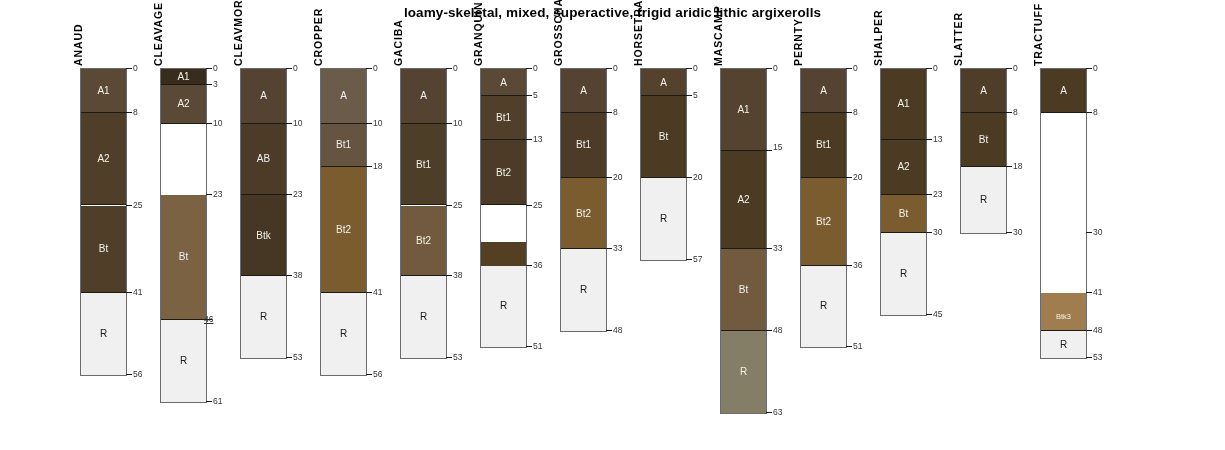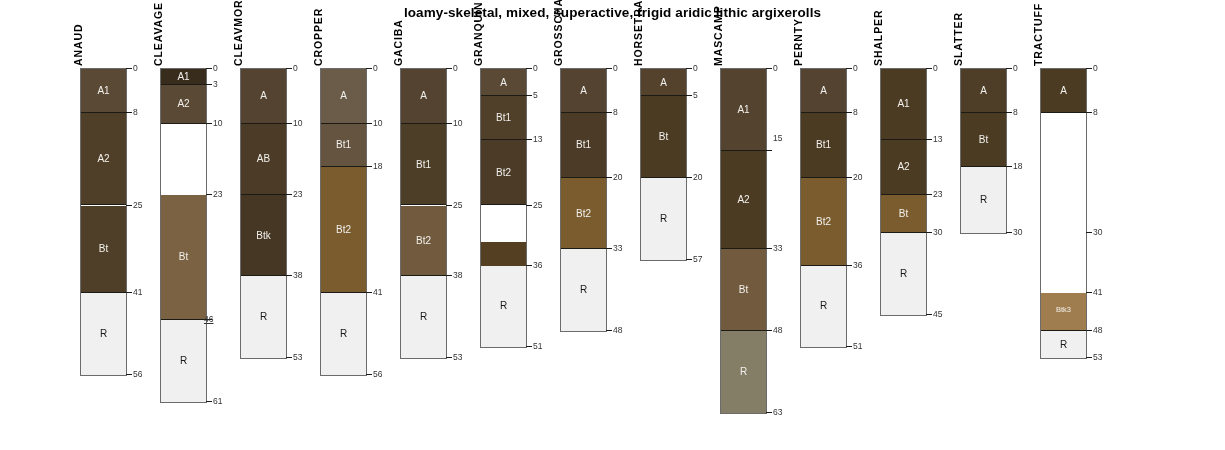--- a/index.html
+++ b/index.html
@@ -325,21 +325,21 @@
         <div class="horizon" style="top: 180.18px; width: 45px; height: 81.9px; background: rgb(113, 90, 61);">
           <div class="horizon-name" style="top: 34.95px;">Bt</div>
         </div>
         <div class="horizon last" style="top: 262.08px; width: 45px; height: 81.9px; background: rgb(132, 126, 103);">
           <div class="horizon-name" style="top: 34.95px;">R</div>
         </div>
       </div>
       <div class="depth-tick" style="left: 766px; top: 68px; width: 6px;"></div>
       <div class="depth-label" style="left: 773px; top: 63px;">0</div>
       <div class="depth-tick" style="left: 766px; top: 149.9px; width: 6px;"></div>
-      <div class="depth-label" style="left: 773px; top: 133px;">15</div>
+      <div class="depth-label" style="left: 773px; top: 142px;">15</div>
       <div class="depth-tick" style="left: 766px; top: 248.18px; width: 6px;"></div>
       <div class="depth-label" style="left: 773px; top: 243.18px;">33</div>
       <div class="depth-tick" style="left: 766px; top: 330.08px; width: 6px;"></div>
       <div class="depth-label" style="left: 773px; top: 325.08px;">48</div>
       <div class="depth-tick" style="left: 766px; top: 411.98px; width: 6px;"></div>
       <div class="depth-label" style="left: 773px; top: 406.98px;">63</div>
     </div>
     <div class="profile">
       <div class="pedon-label" style="left: 792px; top: 66px;">PERNTY</div>
       <div class="column" style="left: 800px; top: 68px; width: 45px; height: 278.46px;">
@@ -416,21 +416,21 @@
       <div class="depth-tick" style="left: 1006px; top: 231.8px; width: 6px;"></div>
       <div class="depth-label" style="left: 1013px; top: 226.8px;">30</div>
     </div>
     <div class="profile">
       <div class="pedon-label" style="left: 1032px; top: 66px;">TRACTUFF</div>
       <div class="column" style="left: 1040px; top: 68px; width: 45px; height: 289.38px;">
         <div class="horizon" style="top: 0px; width: 45px; height: 43.68px; background: rgb(75, 59, 35);">
           <div class="horizon-name" style="top: 15.84px;">A</div>
         </div>
         <div class="horizon" style="top: 223.86px; width: 45px; height: 38.22px; background: rgb(160, 125, 78);">
-          <div class="horizon-name tiny" style="top: 12px;">Btk3</div>
+          <div class="horizon-name tiny" style="top: 19px;">Btk3</div>
         </div>
         <div class="horizon last" style="top: 262.08px; width: 45px; height: 27.3px; background: rgb(240, 240, 240);">
           <div class="horizon-name dark-text" style="top: 7.65px;">R</div>
         </div>
       </div>
       <div class="depth-tick" style="left: 1086px; top: 68px; width: 6px;"></div>
       <div class="depth-label" style="left: 1093px; top: 63px;">0</div>
       <div class="depth-tick" style="left: 1086px; top: 111.68px; width: 6px;"></div>
       <div class="depth-label" style="left: 1093px; top: 106.68px;">8</div>
       <div class="depth-tick" style="left: 1086px; top: 231.8px; width: 6px;"></div>

